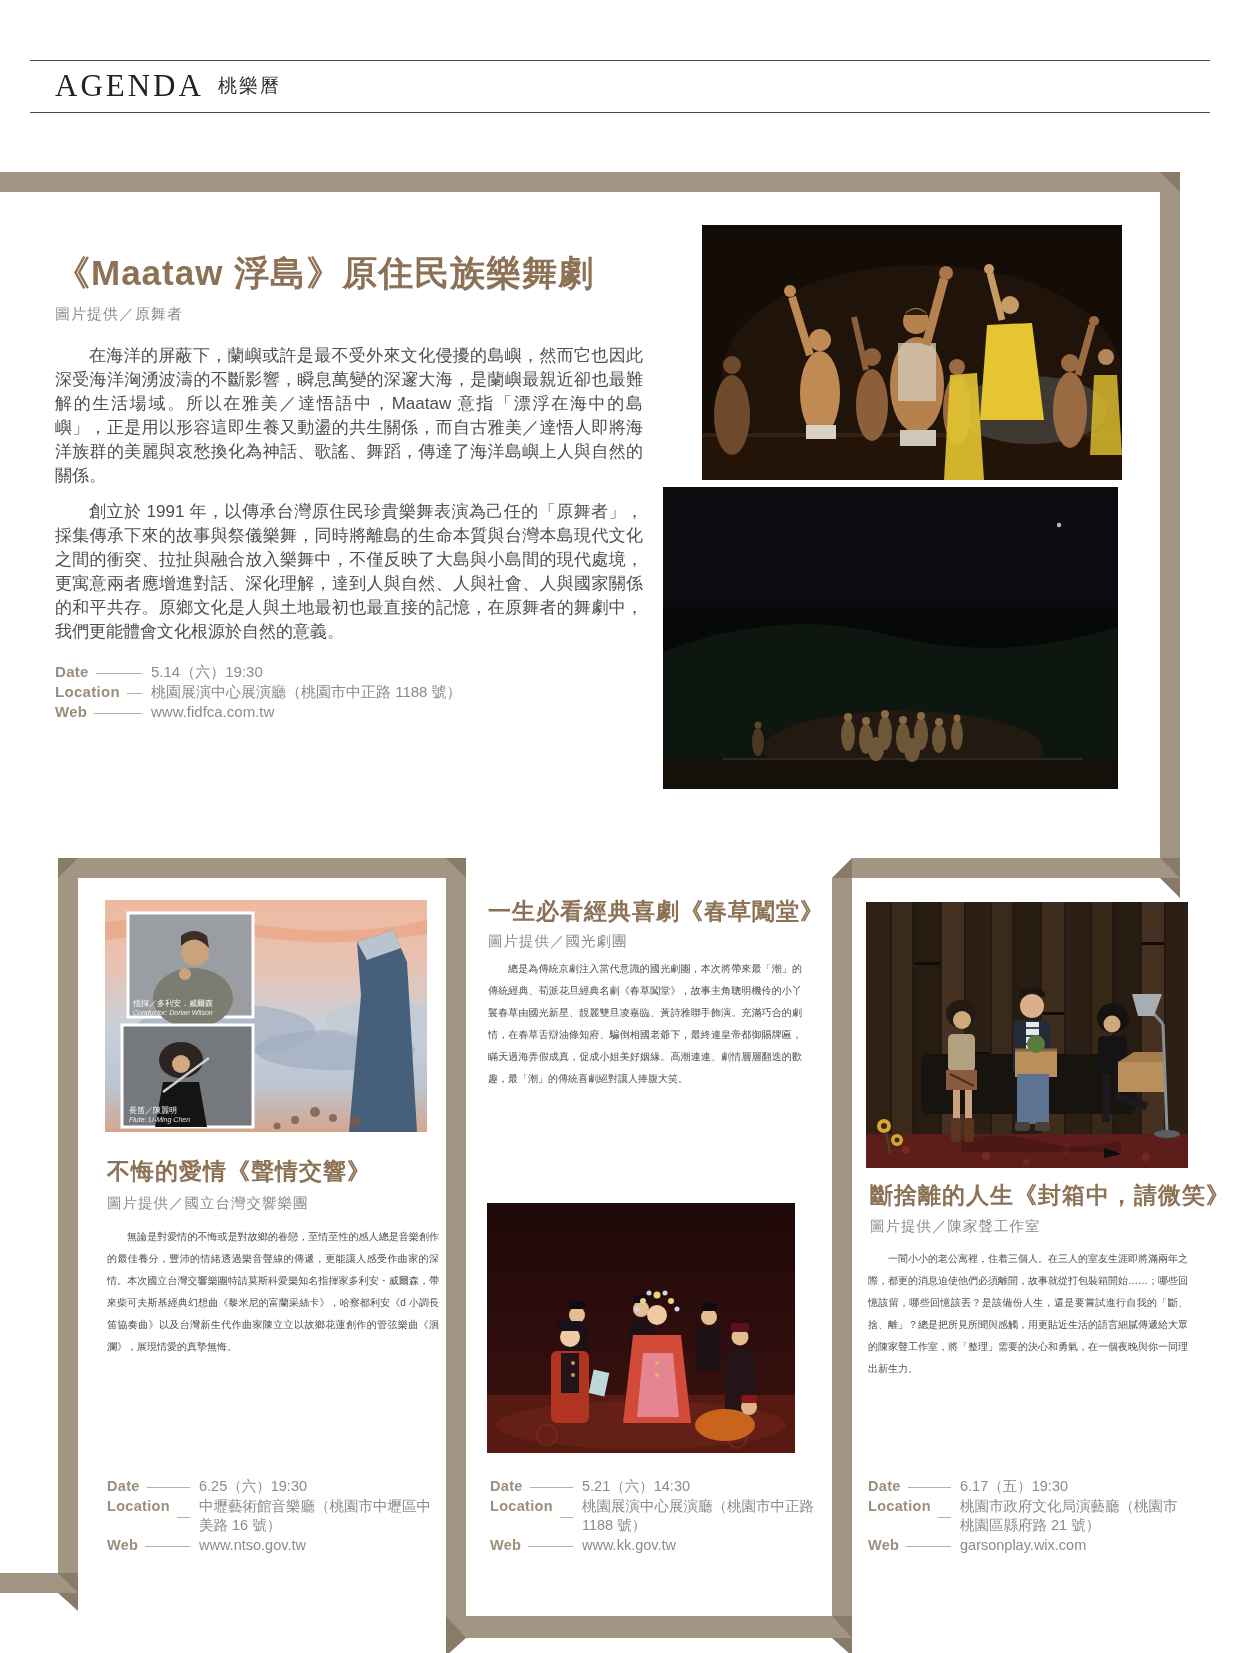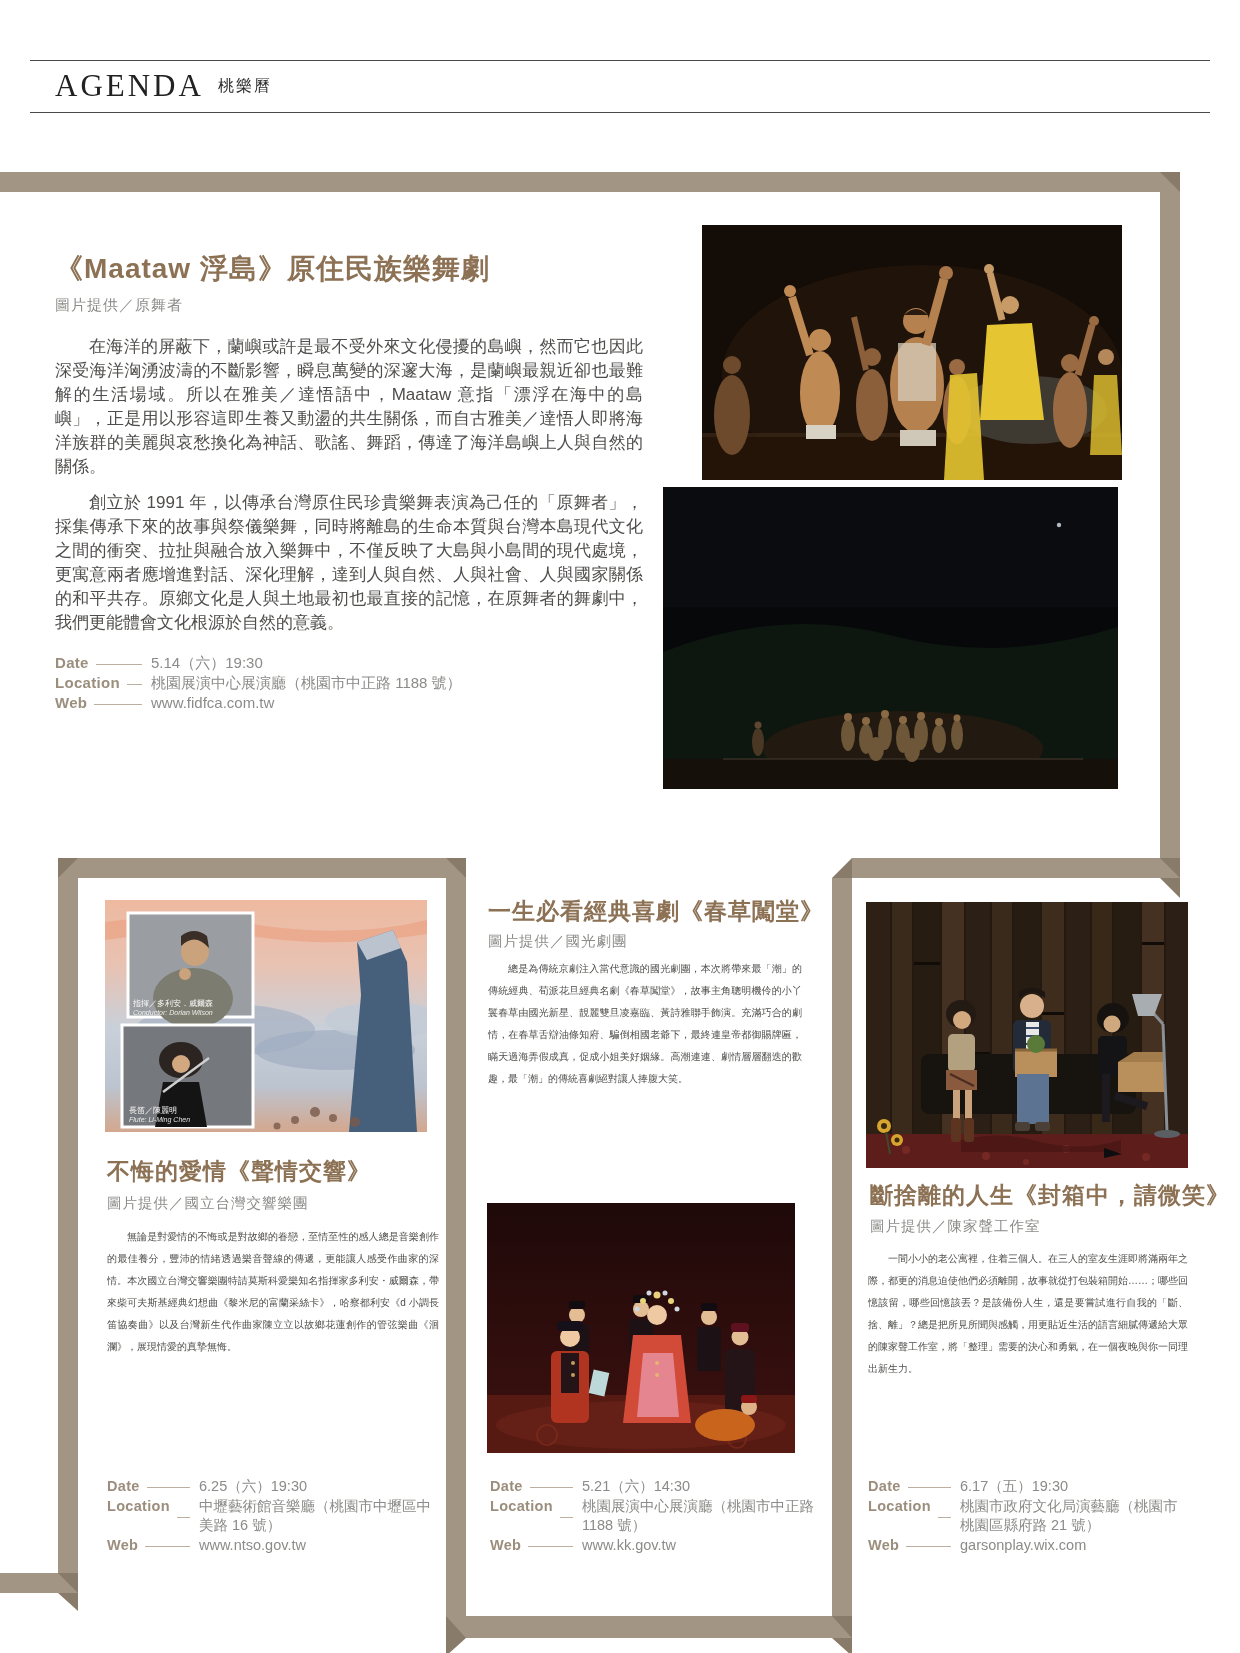--- a/index.html
+++ b/index.html
@@ -7,25 +7,25 @@
         font-family:"Liberation Sans",sans-serif;}
   .ribbon{position:absolute;left:0;top:0;z-index:0;}
   .content{position:absolute;inset:0;z-index:1;}
 
   
   .rule{position:absolute;left:30px;width:1180px;height:1px;background:#4a4a4a;}
   .rule-top{top:60px;}
   .rule-bottom{top:112px;}
   .masthead{position:absolute;left:55px;top:64px;height:44px;display:flex;align-items:center;}
   .logo{font-family:"Liberation Serif",serif;font-size:31px;color:#222;letter-spacing:3px;}
-  .logo-cjk{font-size:16px;color:#2b2b2b;margin-left:14px;letter-spacing:2px;}
+  .logo-cjk{font-size:19px;color:#2b2b2b;margin-left:14px;letter-spacing:2px;}
 
   
   .main-article{position:absolute;left:55px;top:250px;width:588px;}
-  .series-title{font-size:28px;font-weight:bold;color:#8c7154;letter-spacing:1px;}
+  .series-title{font-size:35px;font-weight:bold;color:#8c7154;letter-spacing:1px;}
   .main-title{font-size:35px;color:#a98f6d;letter-spacing:4px;margin-top:9px;}
   .credit{font-size:15px;color:#8b8b89;margin-top:8px;letter-spacing:1px;}
   .body-text{margin-top:20px;font-size:17px;line-height:24px;color:#4f4e4c;text-align:justify;}
   .body-text p{margin:12px 0 11px 0;text-indent:2em;}
 
   
   .info-block{margin-top:18px;}
   .info-row{display:flex;font-size:15px;line-height:20px;}
   .info-label{display:flex;width:96px;flex:none;font-weight:bold;color:#9c8e7d;letter-spacing:.3px;}
   .leader{flex:1;height:1px;background:#bdafa0;align-self:center;margin:2px 9px 0 7px;}

